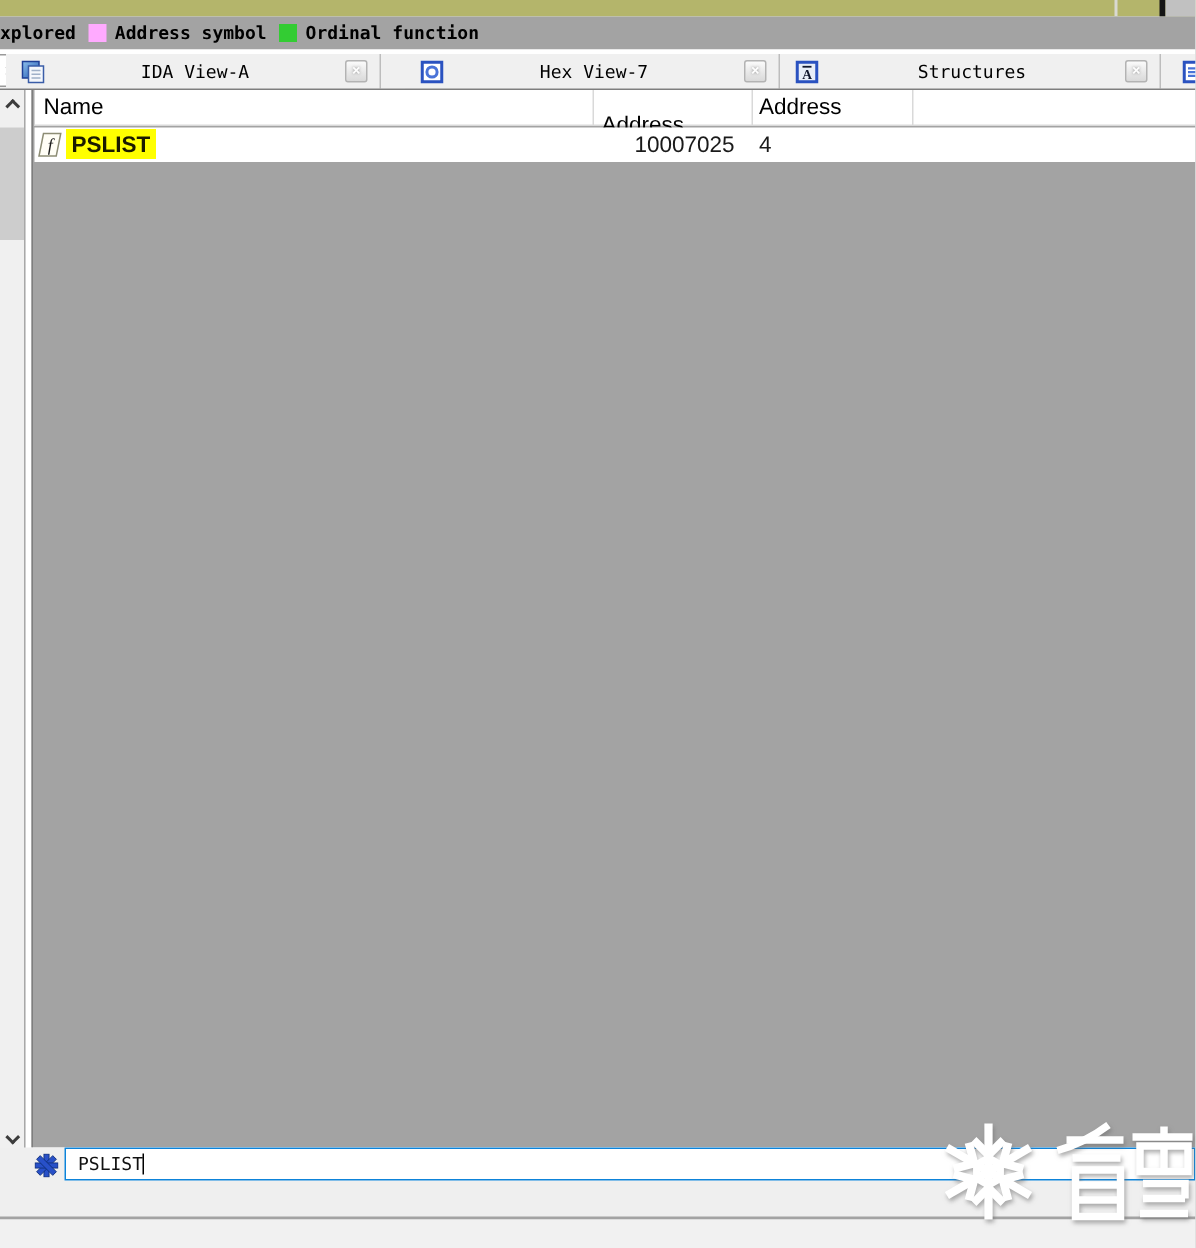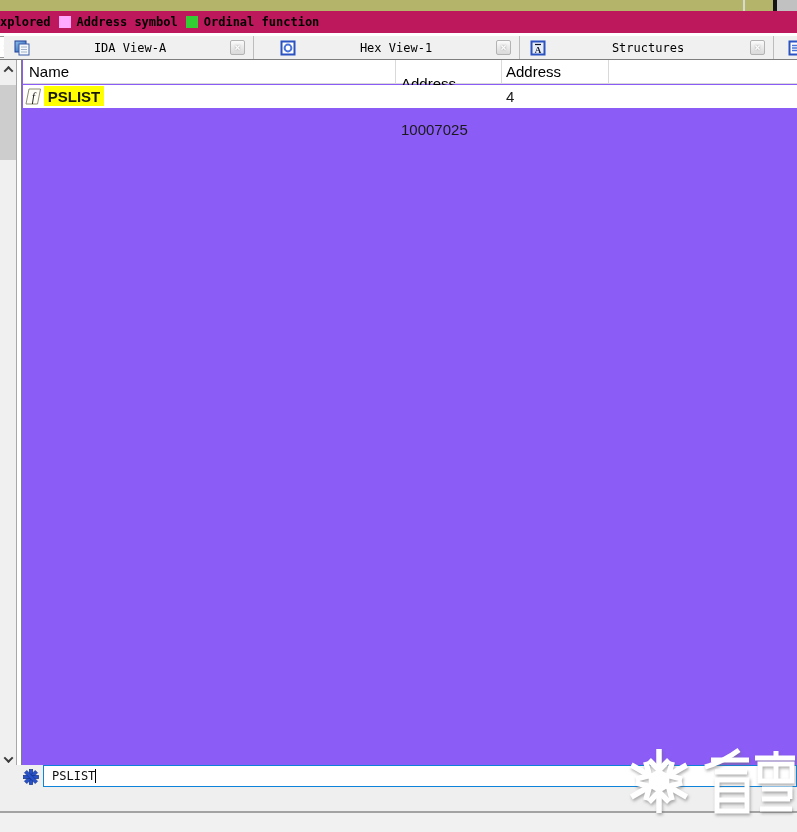--- a/index.html
+++ b/index.html
@@ -7,21 +7,21 @@
   body { font-family:"Liberation Sans", sans-serif; background:#fff; overflow:hidden; }
   #screen { position:relative; width:797px; height:832px; background:#fff; overflow:hidden; }
 
   
   .navband { position:absolute; left:0; top:0; width:797px; height:11px; background:#b4b56b; }
   .navband .marker-light { position:absolute; left:743px; top:0; width:2px; height:11px; background:#d9d9d2; }
   .navband .marker-dark  { position:absolute; left:773px; top:0; width:4px; height:11px; background:#151515; }
   .navband .tail         { position:absolute; left:777px; top:0; width:20px; height:11px; background:#c1c1c1; }
 
   
-  .legend { position:absolute; left:0; top:11px; width:797px; height:22px; background:#be185d;
+  .legend { position:absolute; left:0; top:11px; width:797px; height:22px; background:#a3a3a3;
             display:flex; align-items:center; font-family:"DejaVu Sans Mono", monospace;
             font-size:12px; font-weight:600; color:#000; }
   .legend .lbl { white-space:nowrap; }
   .legend .sw { width:12px; height:12px; margin:0 6px 0 8px; display:inline-block; }
   .legend .first { margin-left:0; }
 
   .topstrip { position:absolute; left:0; top:33px; width:797px; height:3px; background:#ffffff; }
 
   
   .tabrow { position:absolute; left:0; top:36px; width:797px; height:23px; background:#f0f0f0; }
@@ -44,21 +44,21 @@
   .sb-btn { position:absolute; left:0; width:16px; height:18px; background:#f0f0f0;
             display:flex; align-items:center; justify-content:center; }
   .sb-up { top:0; } .sb-down { bottom:0; }
   .chev { width:7px; height:7px; border-left:2px solid #3c3c3c; border-top:2px solid #3c3c3c; }
   .chev.up { transform:rotate(45deg) translate(1px,1px); }
   .chev.down { transform:rotate(225deg) translate(1px,1px); }
   .sb-thumb { position:absolute; left:0; top:25px; width:16px; height:75px; background:#cdcdcd; }
   .sb-below { position:absolute; left:0; top:768px; width:18px; height:19px; background:#f0f0f0; }
 
   
-  .panel { position:absolute; left:21px; top:60px; width:776px; height:705px; background:#8b5cf6;
+  .panel { position:absolute; left:21px; top:60px; width:776px; height:705px; background:#a3a3a3;
            border-left:1px solid #7e7e7e; }
   .thead { position:absolute; left:1px; top:0; right:0; height:24px; background:#fff;
            border-bottom:1px solid #d9d9d9; }
   .th { position:absolute; top:0; height:24px; line-height:24px; font-size:15px; color:#000; }
   .colsep { position:absolute; top:0; width:1px; height:24px; background:#d9d9d9; }
   .trow { position:absolute; left:1px; top:25px; right:0; height:23px; background:#fff; }
   .fn-icon { position:absolute; left:2px; top:3px; width:17px; height:17px; }
   .name-hl { position:absolute; left:21px; top:1px; width:60px; height:20px;
              font:700 15px "Liberation Sans", sans-serif; color:#1a1a00;
              display:flex; align-items:center; justify-content:center; }
@@ -119,21 +119,21 @@
       </svg>
       <span class="tlabel">IDA View-A</span>
       <span class="tclose">×</span>
     </div>
 
     <div class="tab" style="left:270px; width:250px;">
       <svg class="ticon" viewBox="0 0 16 16">
         <rect x="1.5" y="1.5" width="13" height="13" fill="#ffffff" stroke="#2a52c0" stroke-width="2"></rect>
         <circle cx="8" cy="8" r="3.4" fill="none" stroke="#4a73d8" stroke-width="2"></circle>
       </svg>
-      <span class="tlabel">Hex View-1</span>
+      <span class="tlabel">Hex View-7</span>
       <span class="tclose">×</span>
     </div>
 
     <div class="tab" style="left:520px; width:254px;">
       <svg class="ticon" viewBox="0 0 16 16">
         <rect x="1.5" y="1.5" width="13" height="13" fill="#e8eef8" stroke="#2a52c0" stroke-width="2"></rect>
         <line x1="5" y1="4.5" x2="11" y2="4.5" stroke="#11182e" stroke-width="1.2"></line>
         <text x="8" y="12.5" text-anchor="middle" font-family="Liberation Serif, serif" font-size="9" font-weight="bold" fill="#11182e">A</text>
       </svg>
       <span class="tlabel">Structures</span>
@@ -171,21 +171,21 @@
       <div class="colsep" style="left:478px;"></div>
       <div class="colsep" style="left:585px;"></div>
     </div>
 
     <div class="trow">
       <svg class="fn-icon" viewBox="0 0 17 17">
         <polygon points="4,1 15.5,1 12.5,16 1,16" fill="#fffef6" stroke="#8d8d75"></polygon>
         <text x="8.5" y="12.5" text-anchor="middle" font-family="Liberation Serif, serif" font-style="italic" font-size="12" fill="#1a1a1a">f</text>
       </svg>
       <span class="name-hl" style="background: rgb(255, 255, 0);">PSLIST</span>
-      <span class="cell" style="left:378px;margin-top:33px;">10007025</span>
+      <span class="cell" style="left:400px;">10007025</span>
       <span class="cell" style="left:483px;">4</span>
     </div>
   </div>
 
   <div class="footer">
     <div class="divline"></div>
     <div class="belowline"></div>
   </div>
 
   <svg class="filter-icon" viewBox="0 0 16 16">

